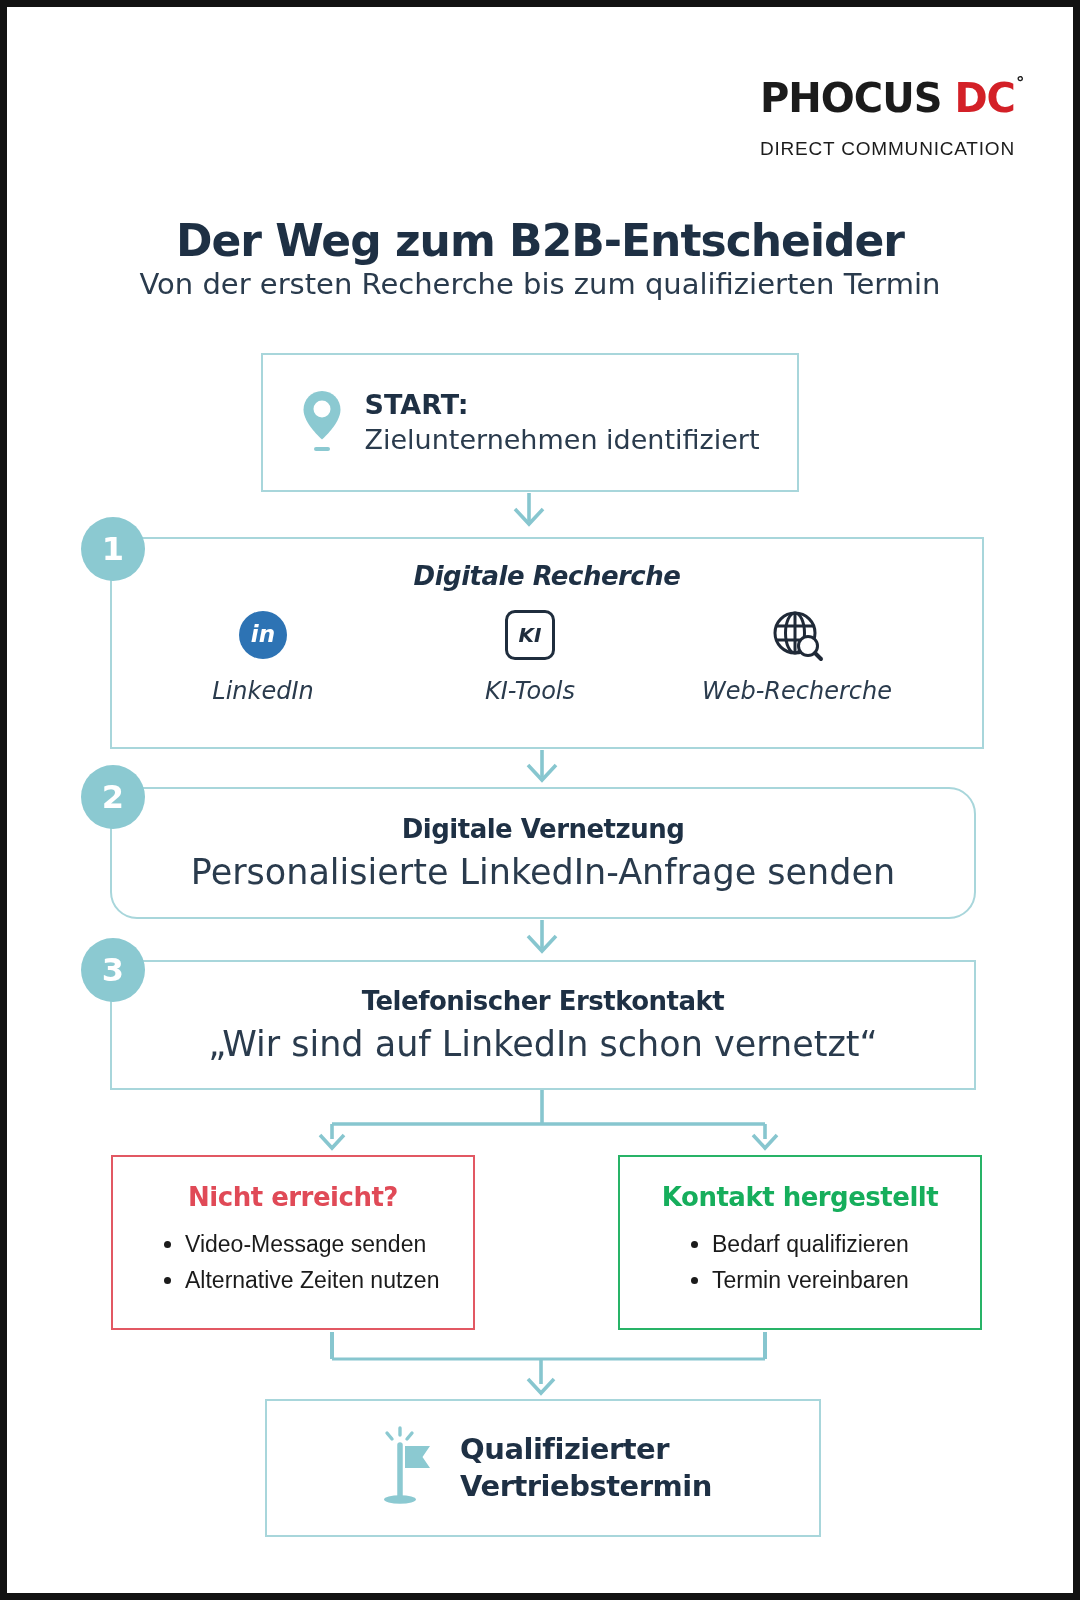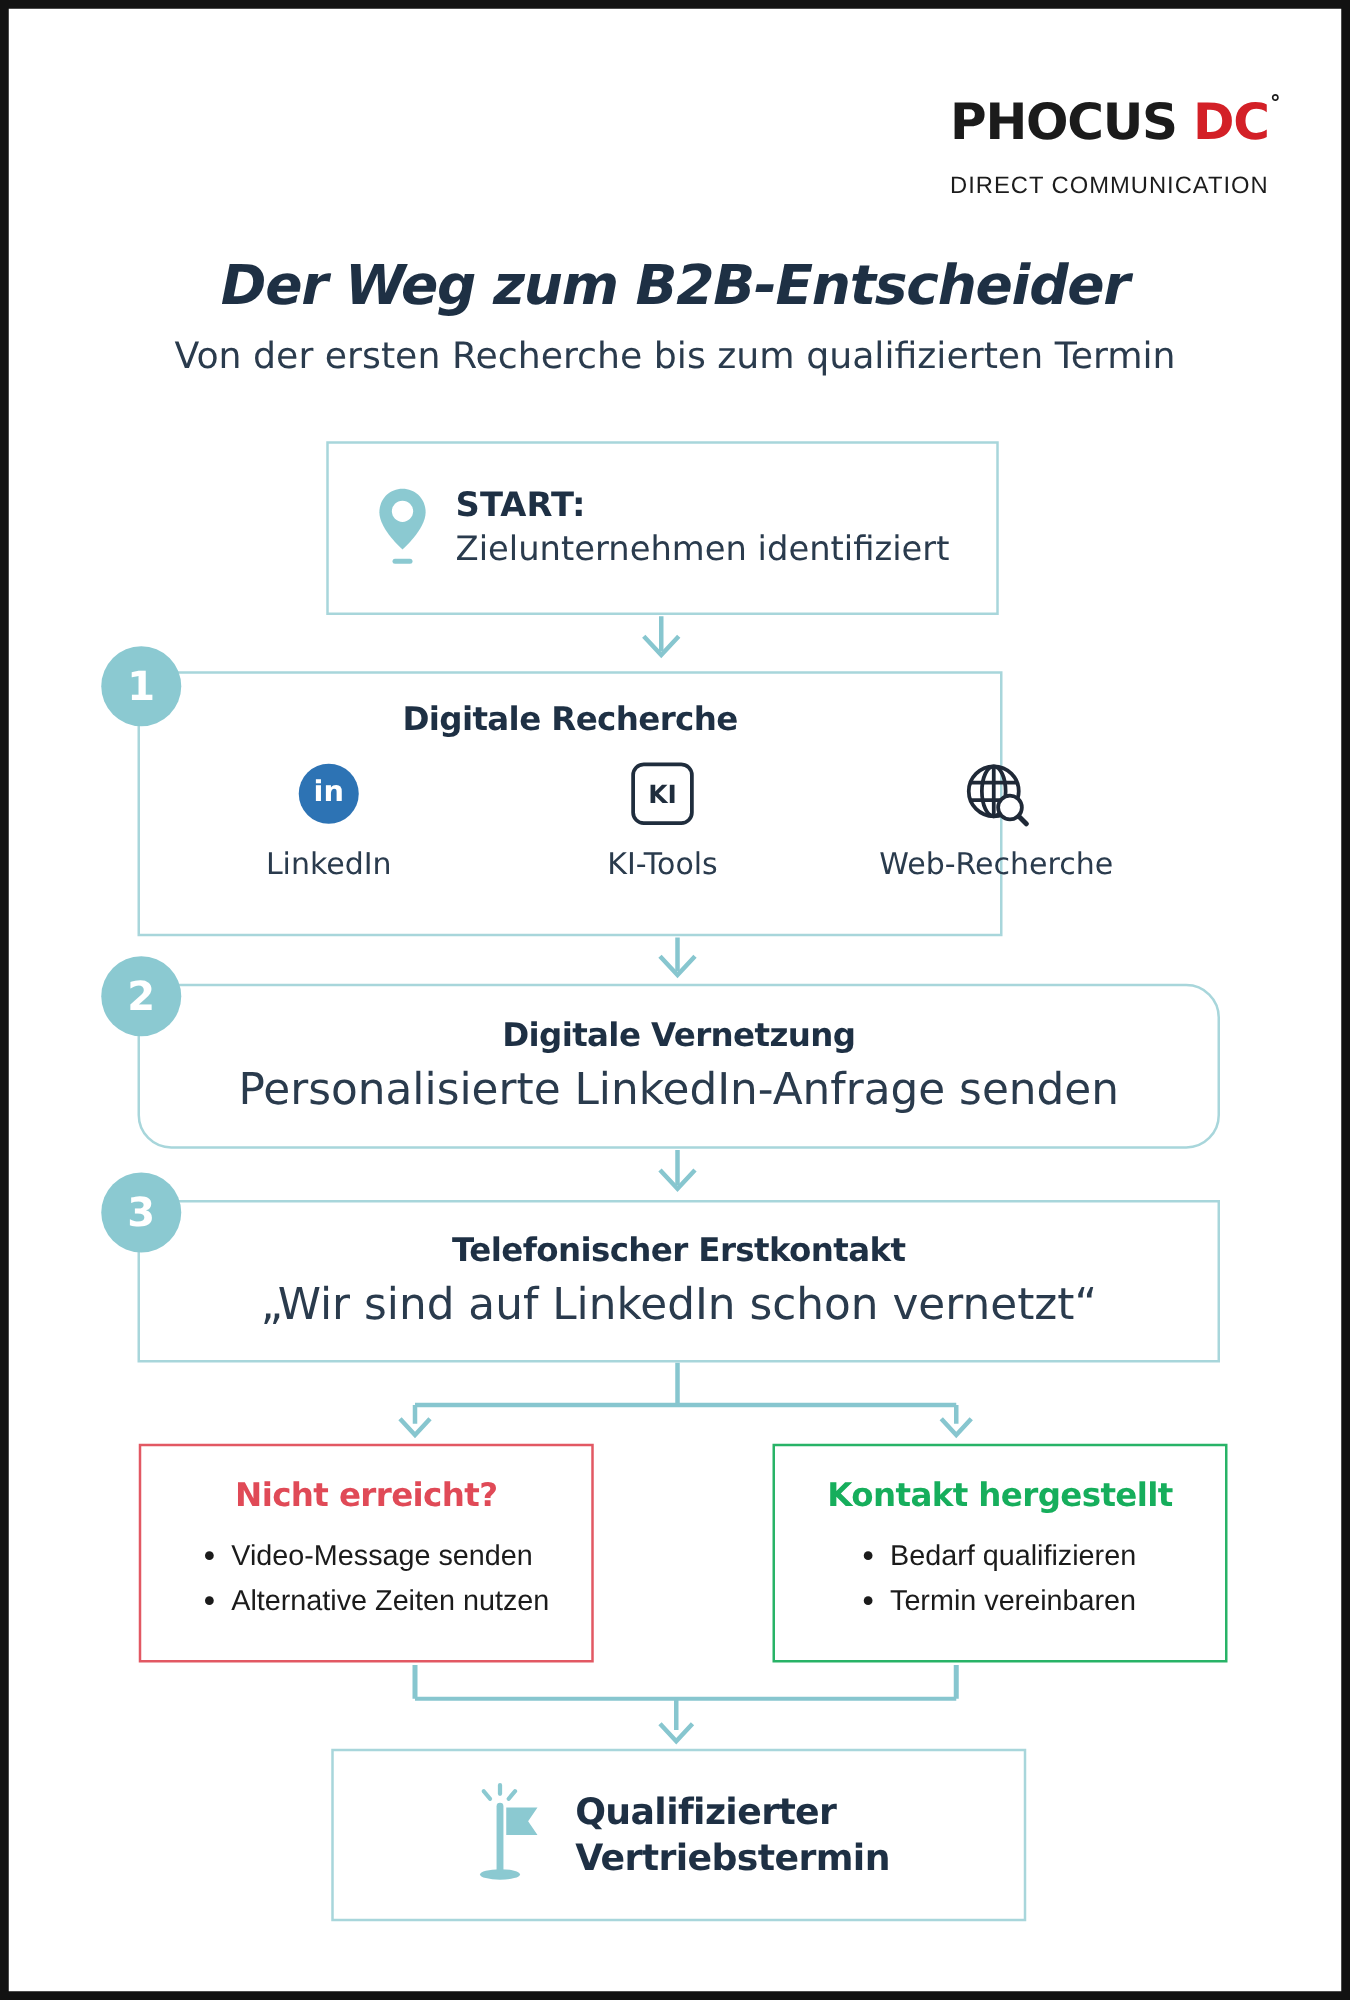--- a/index.html
+++ b/index.html
@@ -27,43 +27,43 @@
     vertical-align: top; position: relative; top: -2px; left: 1px; color: #1b1b1b;
   }
   .logo-sub {
     font-family: "Liberation Sans", sans-serif;
     font-size: 19px; font-weight: 500; letter-spacing: 0.8px;
     color: #1c1c1c; margin-top: 20px; white-space: nowrap;
   }
 
   
   .title {
-    position: absolute; left: 0; right: 0; top: 196px;
+    position: absolute; left: 0; right: 0; top: 208px;
     text-align: center; font-size: 44px; font-weight: 800;
-    letter-spacing: -1px; color: #1e3044; font-style: italic;
+    letter-spacing: -1px; color: #1e3044;
   }
   .subtitle {
     position: absolute; left: 0; right: 0; top: 260px;
     text-align: center; font-size: 29px; font-weight: 400;
     color: #2a3b4d;
   }
 
   
   .teal-box { position: absolute; border: 2px solid #a8d6db; background: #ffffff; }
 
   
   .start-box {
     left: 254px; top: 346px; width: 538px; height: 139px;
     display: flex; align-items: center; justify-content: center; gap: 20px;
   }
   .start-text .l1 { font-size: 27px; font-weight: 800; color: #1e3044; line-height: 34px; }
   .start-text .l2 { font-size: 27px; font-weight: 400; color: #2a3b4d; line-height: 36px; }
 
   
-  .step-box-1 { left: 103px; top: 530px; width: 692px; height: 212px; }
+  .step-box-1 { left: 103px; top: 530px; width: 874px; height: 212px; font-style: italic; }
   .step-box-2 { left: 103px; top: 780px; width: 866px; height: 132px; border-radius: 27px; }
   .step-box-3 { left: 103px; top: 953px; width: 866px; height: 130px; }
 
   .step-title {
     text-align: center; font-size: 26px; font-weight: 800;
     color: #1e3044; letter-spacing: -0.5px;
   }
   .step-box-1 .step-title { margin-top: 22px; }
   .center-col {
     height: 100%; display: flex; flex-direction: column;

